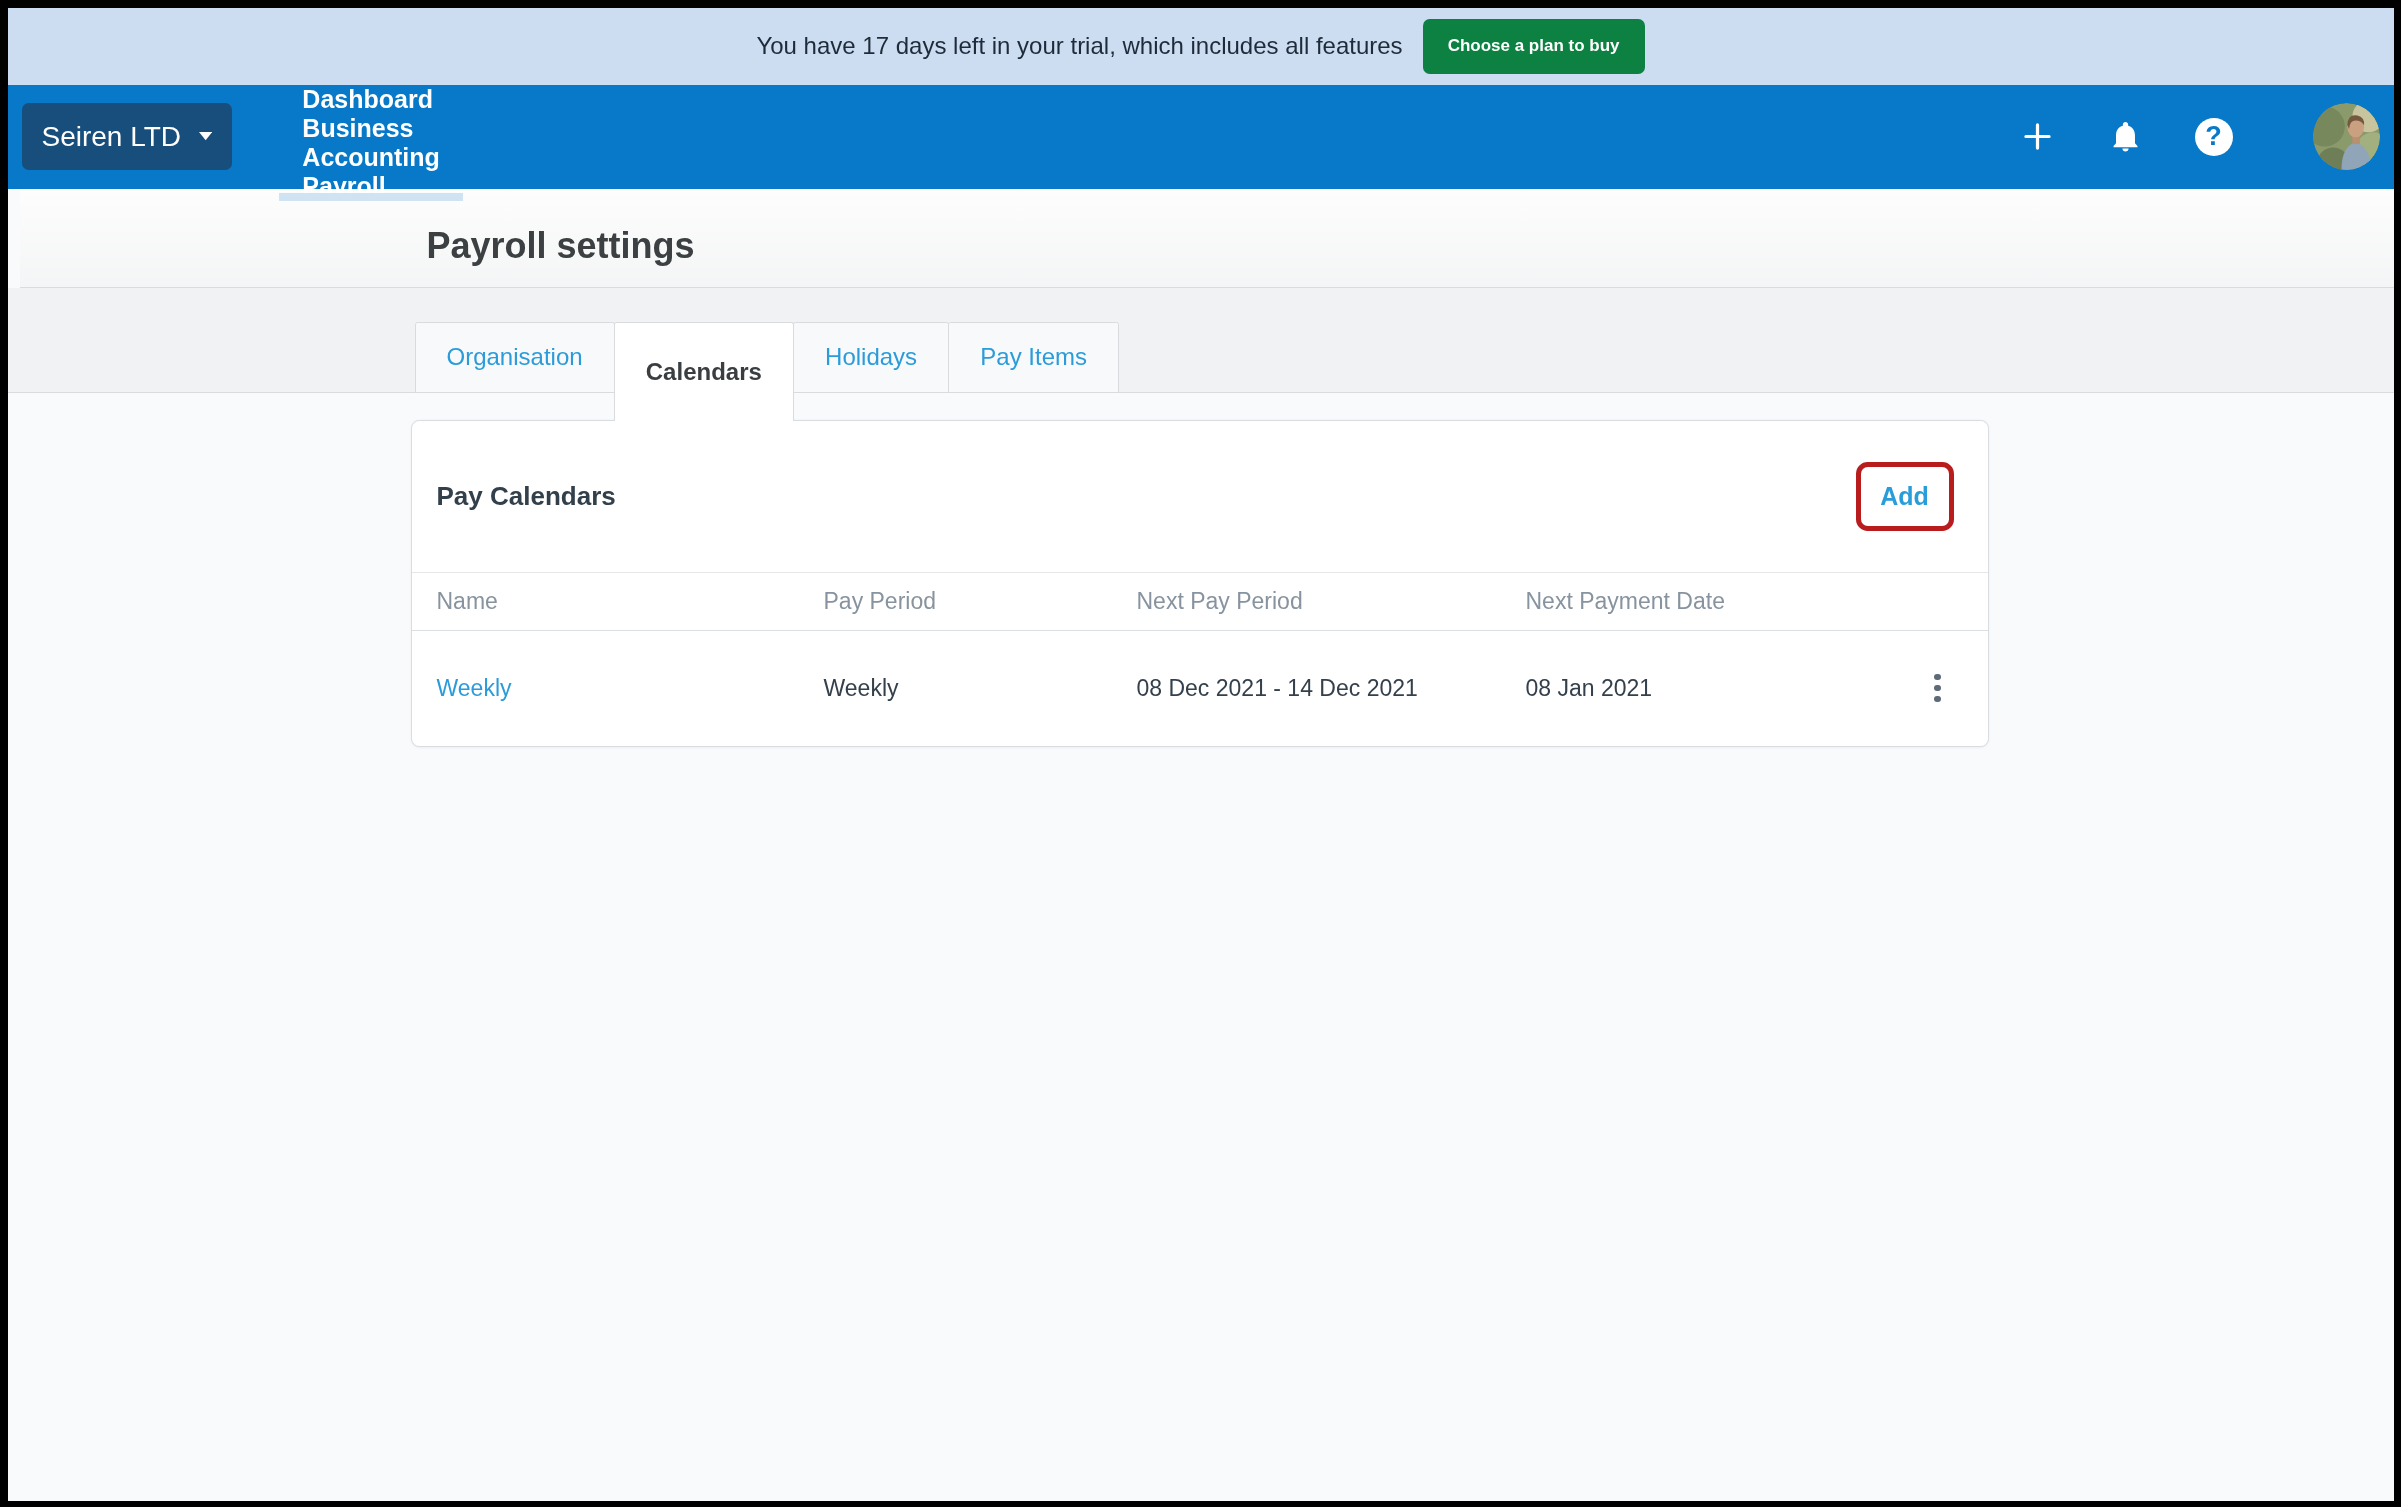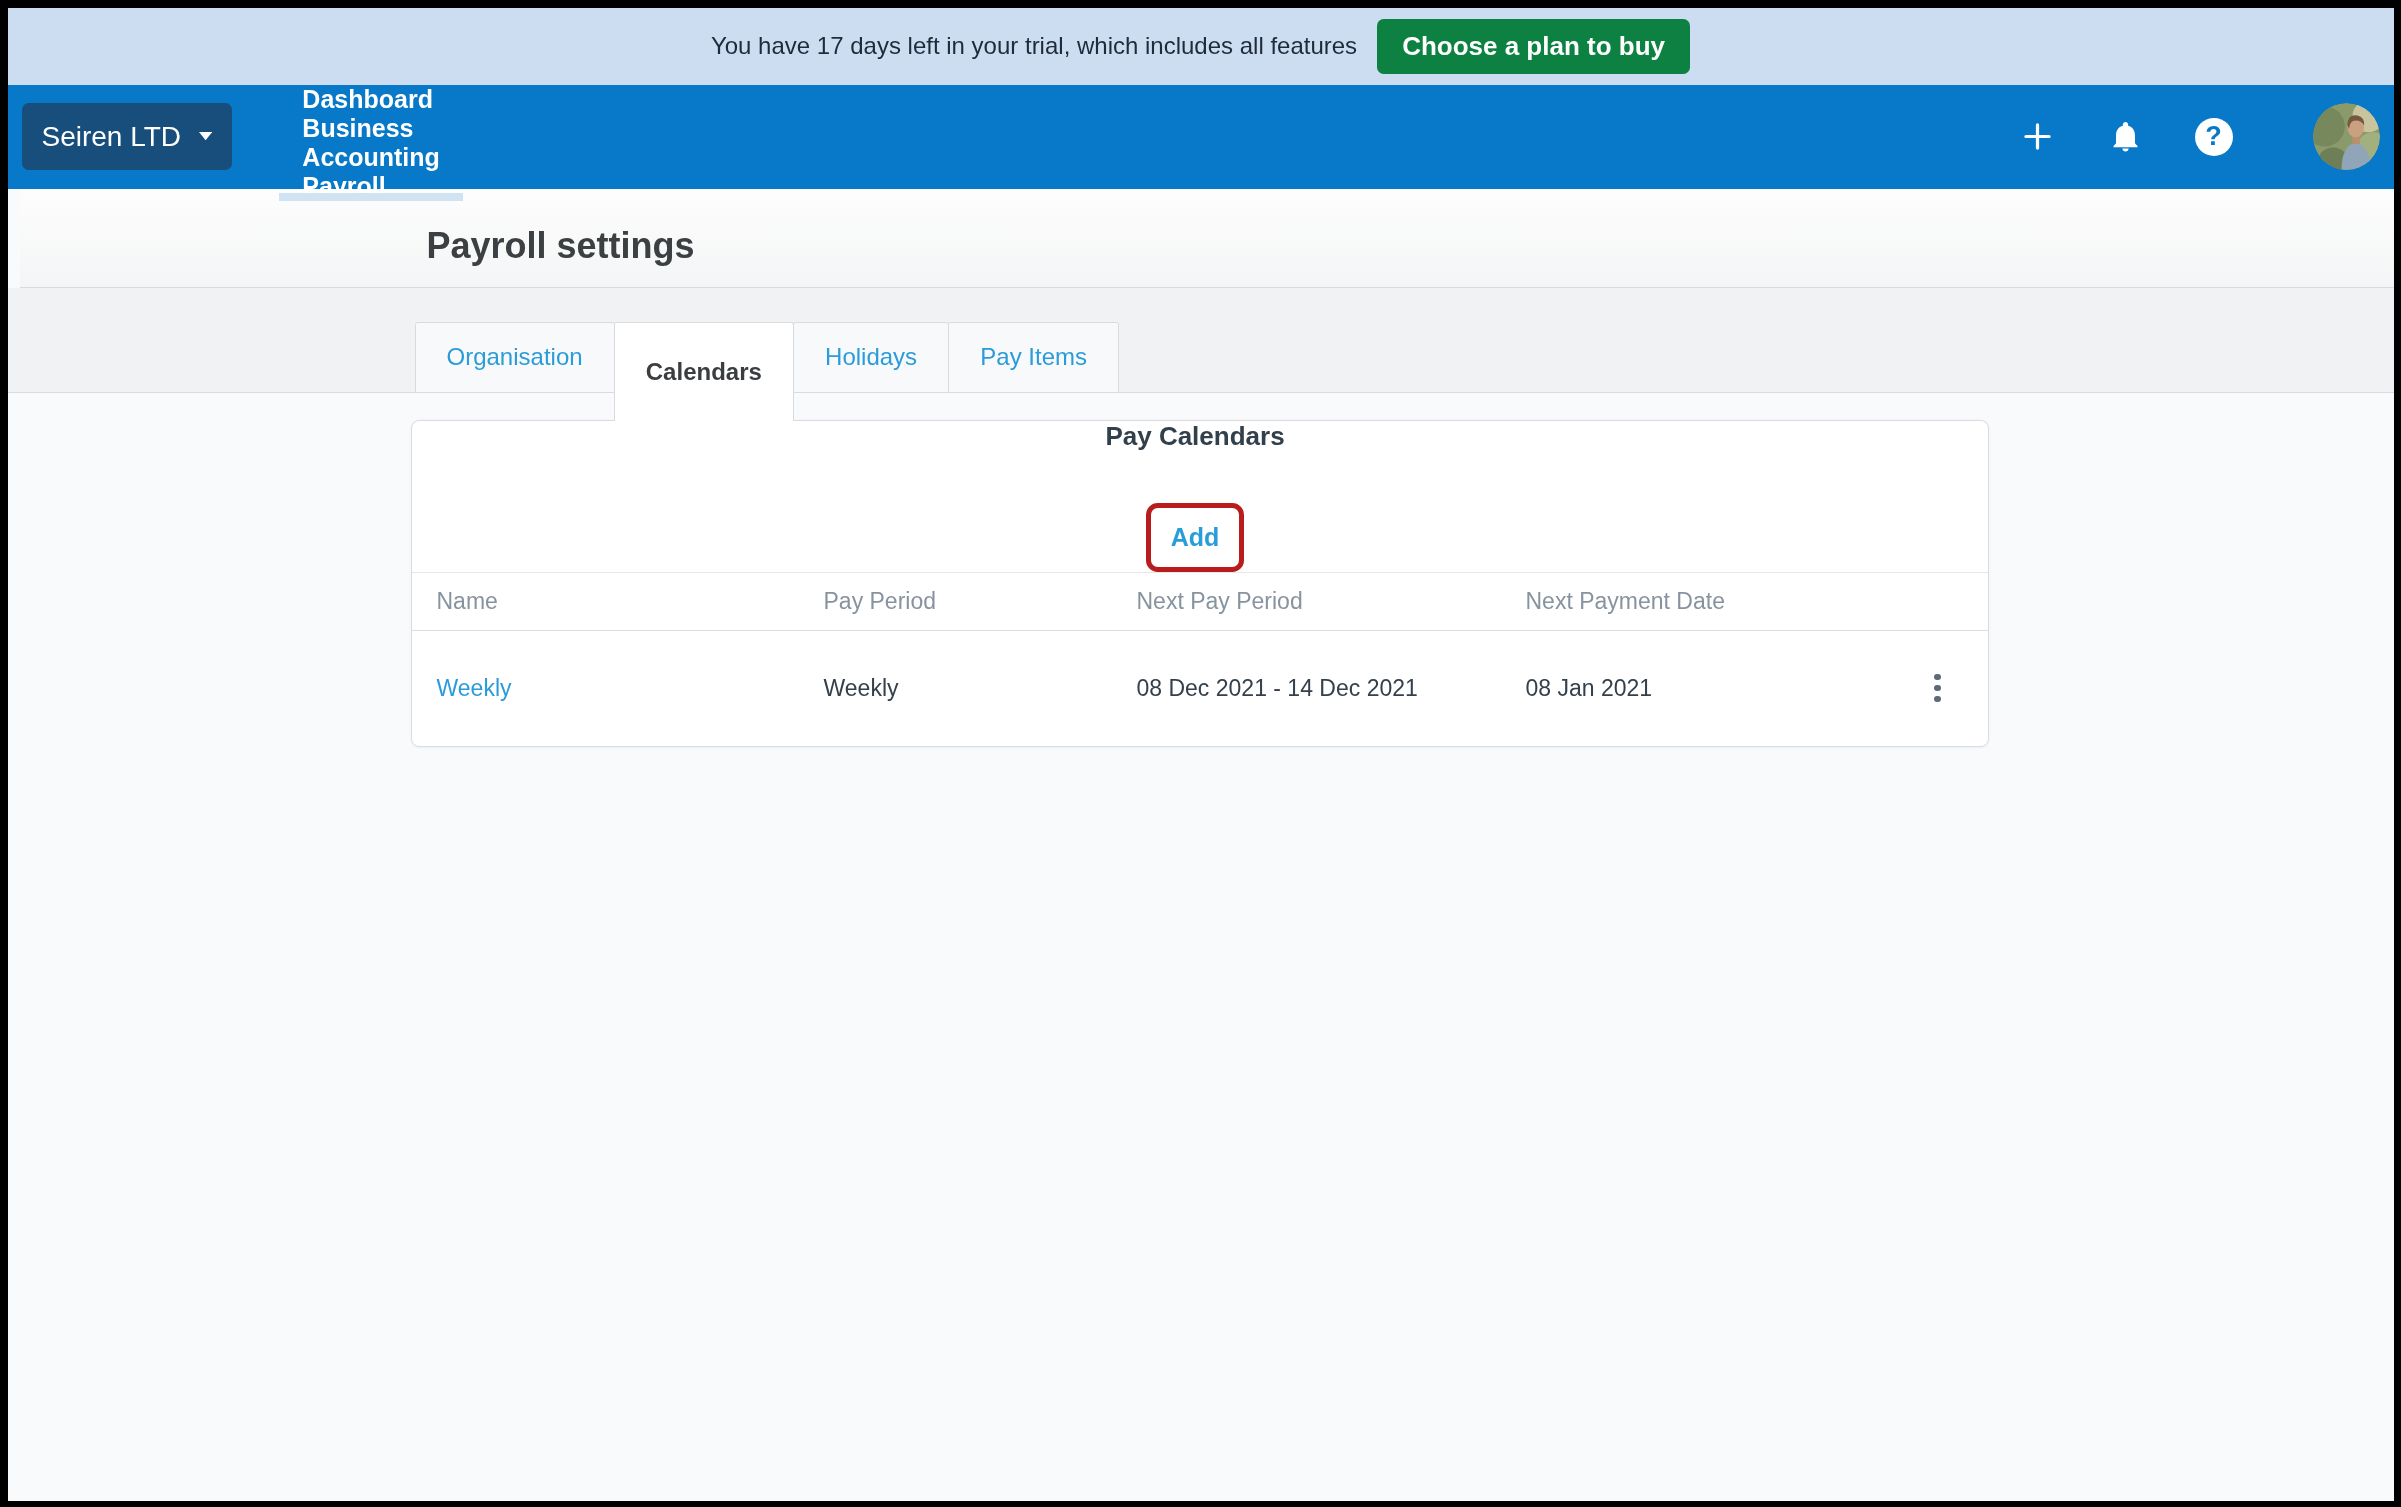--- a/index.html
+++ b/index.html
@@ -4,21 +4,21 @@
 <style>
   html,body{margin:0;padding:0;background:#000;}
   *{box-sizing:border-box;}
   .frame{width:2401px;height:1508px;background:#000;padding:7.5px;font-family:"Liberation Sans",sans-serif;}
   .screen{width:100%;height:100%;background:#f9fafb;display:flex;flex-direction:column;overflow:hidden;position:relative;}
 
   
   .banner{height:77px;background:#cdddf1;display:flex;align-items:center;justify-content:center;gap:20px;flex:0 0 auto;}
   .banner-text{font-size:24px;color:#1e2b3a;}
   .banner-text b{font-weight:normal;}
-  .cta-btn{height:55px;background:#0c8142;border:none;border-radius:6.7px;color:#fff;font-weight:bold;font-size:26px;padding:0 25px;font-family:inherit;cursor:pointer;}
+  .cta-btn{height:55px;background:#0c8142;border:none;border-radius:6.7px;color:#fff;font-weight:bold;font-size:17px;padding:0 25px;font-family:inherit;cursor:pointer;}
 
   
   .nav{height:104px;background:#0779c8;display:flex;align-items:center;padding:0 14px;flex:0 0 auto;position:relative;}
   .org-btn{height:67px;min-width:179px;background:#174e7c;border:none;border-radius:6.7px;color:#fff;font-size:28px;padding:0 20px;display:flex;align-items:center;gap:18px;font-family:inherit;cursor:pointer;}
   .nav-items{display:flex;height:100%;margin-left:47px;gap:0;flex-direction:column;}
   .nav-item{height:100%;display:flex;align-items:center;padding:0 23px;color:#fff;font-size:25px;font-weight:bold;position:relative;cursor:pointer;}
   .nav-item .active-bar{display:none;}
   .nav-item.active .active-bar{display:block;position:absolute;left:0;right:0;bottom:0;height:7.5px;background:#cfe3f3;}
   .nav-right{margin-left:auto;display:flex;align-items:center;gap:50px;}
   .nav-icon{width:38px;height:38px;display:flex;align-items:center;justify-content:center;cursor:pointer;}
@@ -32,21 +32,21 @@
   
   .tabstrip{height:105px;background:#f1f2f4;border-bottom:0.8px solid #d9dbde;flex:0 0 auto;position:relative;z-index:2;}
   .tabs{display:flex;margin-left:407px;align-items:flex-start;padding-top:34px;}
   .tab{height:71px;background:#f8f9fa;border:0.8px solid #d9dbde;color:#2b9cd9;font-size:24px;display:flex;align-items:center;padding:0 31px;margin-left:-0.8px;cursor:pointer;border-radius:2.5px 2.5px 0 0;}
   .tab:first-child{margin-left:0;}
   .tab.active{background:#fff;color:#3a3e41;font-weight:bold;height:99px;border-bottom:none;position:relative;z-index:3;}
 
   
   .content{flex:1;background:#f9fafb;padding-top:27px;position:relative;z-index:1;}
   .card{width:1578px;margin-left:403px;background:#fff;border:0.8px solid #d9dce0;border-radius:8.3px;box-shadow:0 0.8px 2.5px rgba(0,0,0,0.05);}
-  .card-header{height:152px;display:flex;align-items:center;padding:0 34px 0 25px;border-bottom:0.8px solid #e5e7e9;flex-direction:column;}
+  .card-header{height:152px;display:flex;align-items:center;padding:0 34px 0 25px;border-bottom:0.8px solid #e5e7e9;}
   .card-title{font-size:26px;font-weight:bold;color:#32404c;flex:1;margin:0;}
   .annotation-box{width:98px;height:69px;border:5px solid #b91c1c;border-radius:11.7px;display:flex;align-items:center;justify-content:center;background:#fff;}
   .add-link{color:#299dd9;font-size:25px;font-weight:600;text-decoration:none;cursor:pointer;}
 
   .table-header{display:grid;grid-template-columns:387px 313px 389px 1fr 100px;align-items:center;height:58px;padding-left:25px;color:#87939e;font-size:23px;border-bottom:1.7px solid #dbdfe2;}
   .table-row{display:grid;grid-template-columns:387px 313px 389px 1fr 100px;align-items:center;height:115px;padding-left:25px;font-size:23px;color:#34404b;}
   .cell-link{color:#2b9cd9;cursor:pointer;}
   .kebab{display:flex;flex-direction:column;align-items:center;gap:4.2px;justify-self:center;cursor:pointer;padding:8.3px;}
   .kebab span{width:6.7px;height:6.7px;border-radius:50%;background:#5d6b79;}
 </style>

